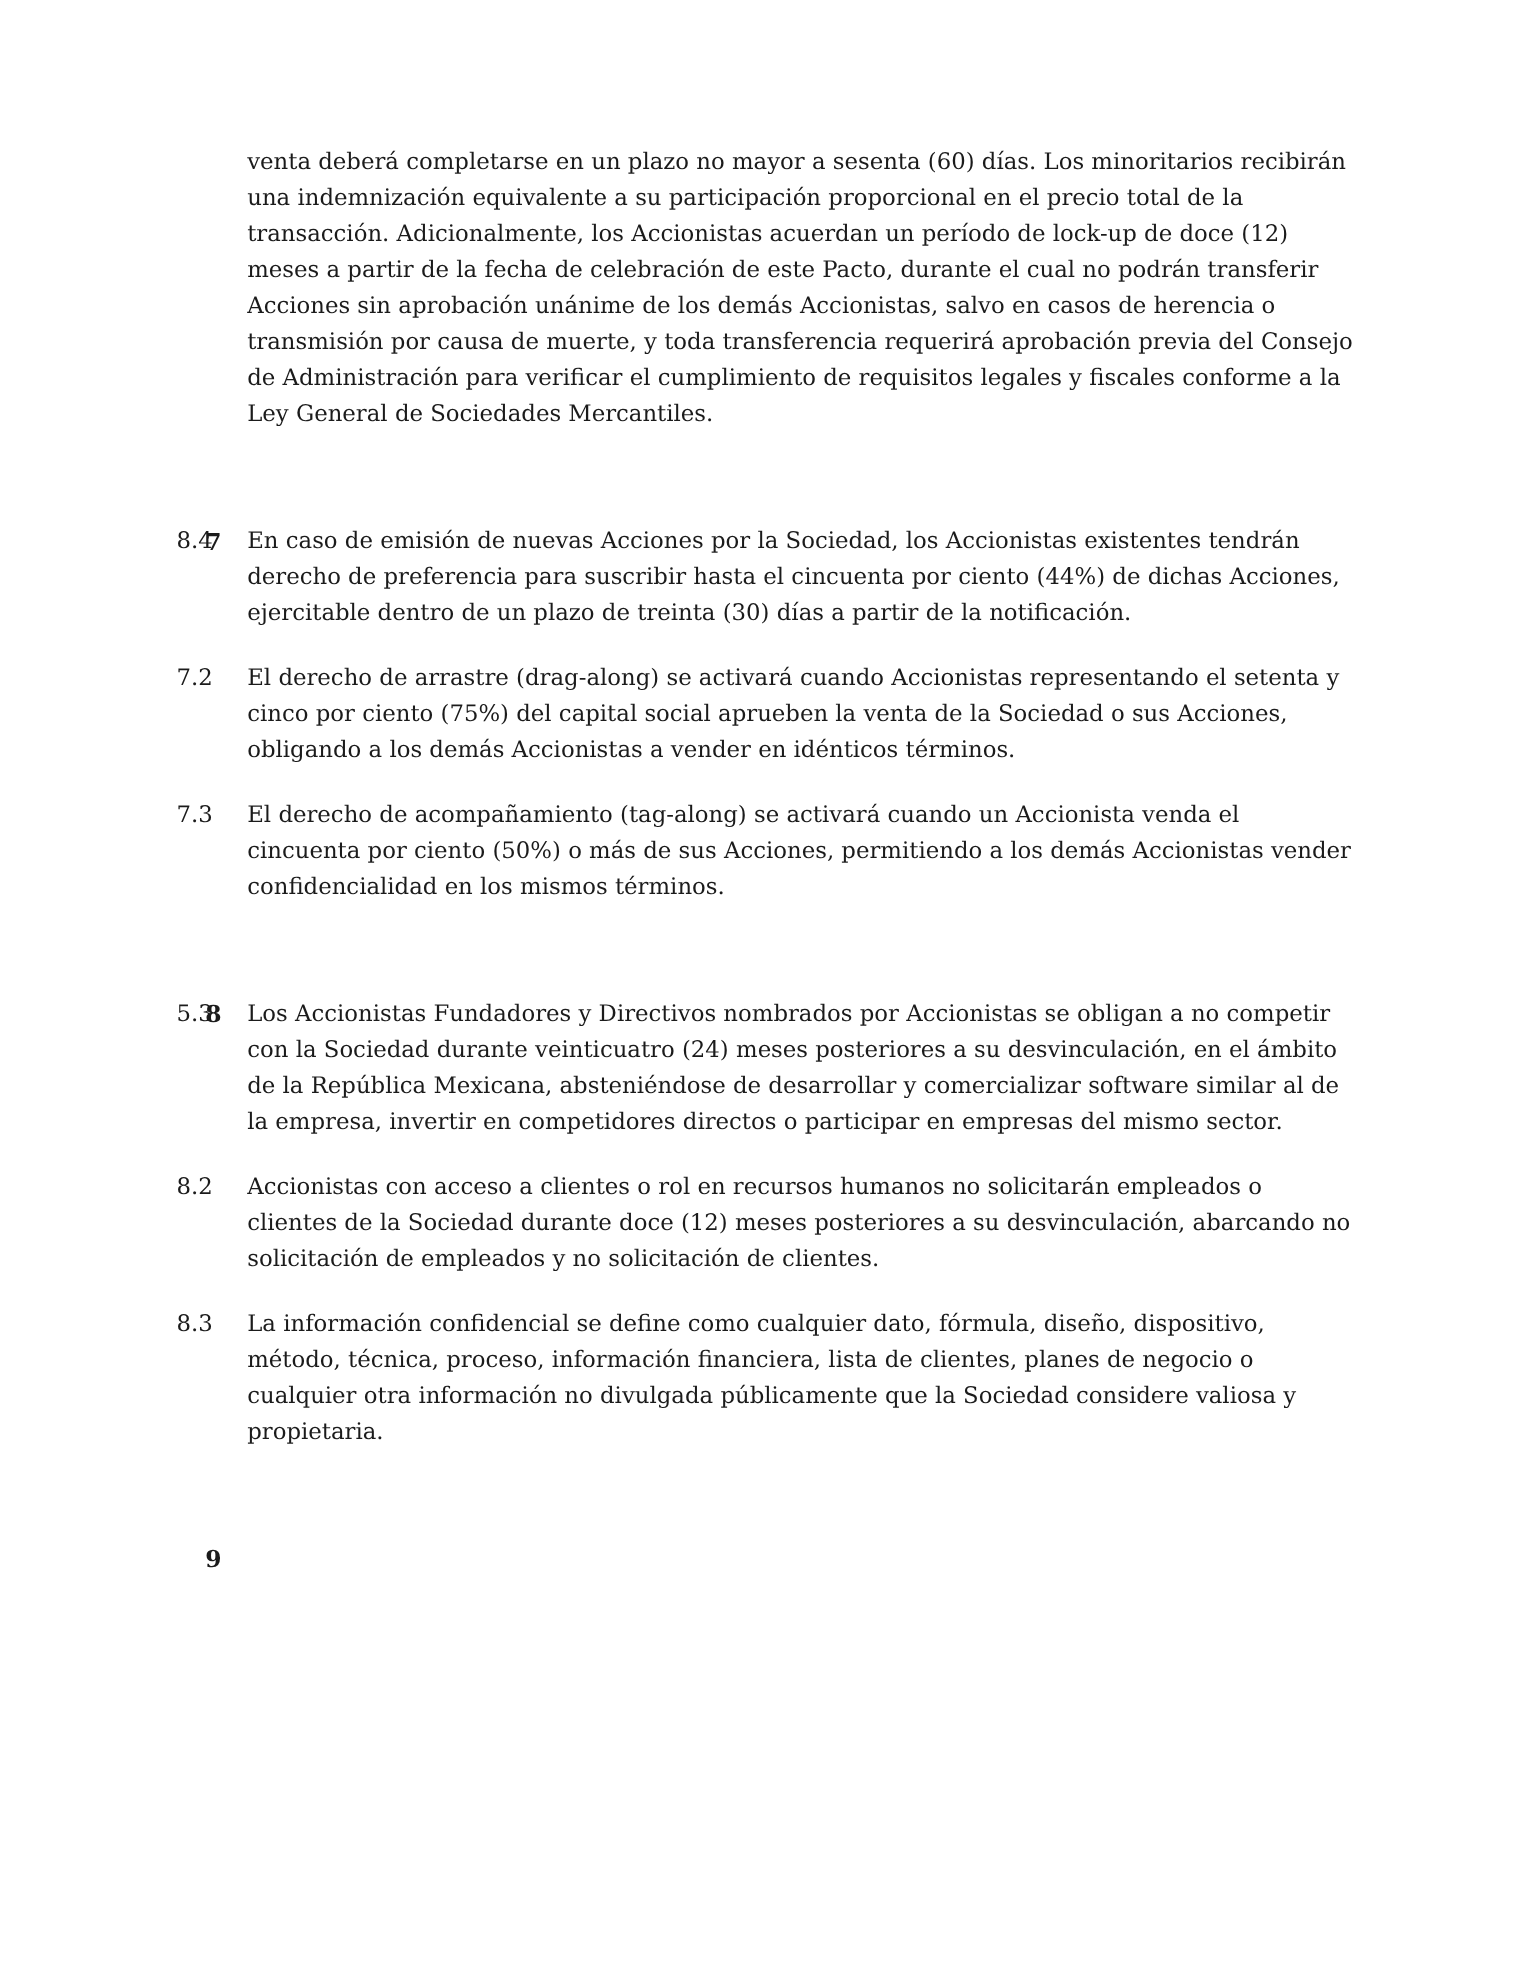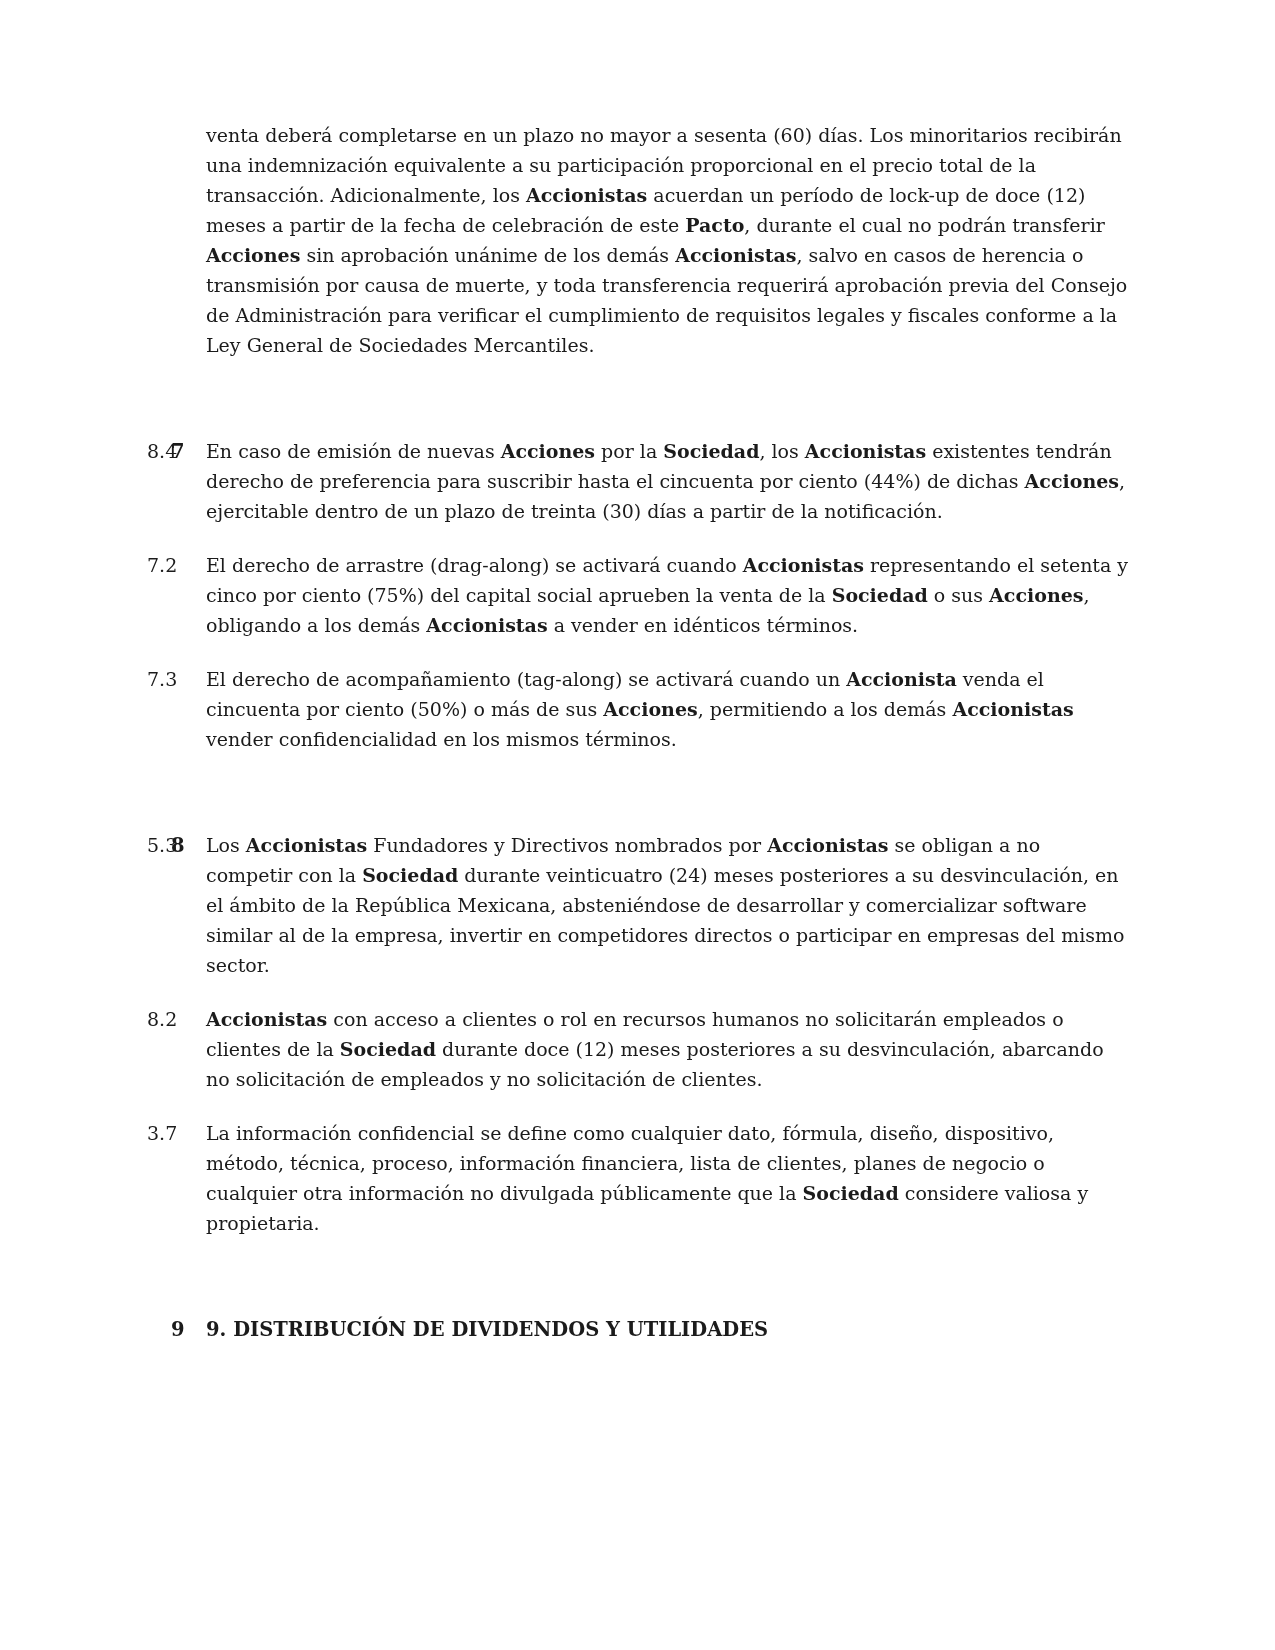--- a/index.html
+++ b/index.html
@@ -43,21 +43,21 @@
     margin: 76px 0 24px 0;
     font-weight: bold;
     font-size: 19.5px;
     line-height: 32px;
   }
   .sec-num {
     position: absolute;
     left: -35px;
     top: 0;
   }
-  b { font-weight: bold; }
+  b { font-weight: normal; }
 </style>
 </head>
 <body>
 
 <div class="page">
   <div class="content">
 
     <p class="para"><span>venta deberá completarse en un plazo no mayor a sesenta (60) días. Los minoritarios recibirán una indemnización equivalente a su participación proporcional en el precio total de la transacción. Adicionalmente, los </span><b>Accionistas</b><span> acuerdan un período de lock-up de doce (12) meses a partir de la fecha de celebración de este </span><b>Pacto</b><span>, durante el cual no podrán transferir </span><b>Acciones</b><span> sin aprobación unánime de los demás </span><b>Accionistas</b><span>, salvo en casos de herencia o transmisión por causa de muerte, y toda transferencia requerirá aprobación previa del Consejo de Administración para verificar el cumplimiento de requisitos legales y fiscales conforme a la Ley General de Sociedades Mercantiles.</span></p>
 
     <div class="section-heading">
@@ -87,24 +87,23 @@
       <span class="clause-num">5.3</span>
       <p class="clause-text"><span>Los </span><b>Accionistas</b><span> Fundadores y Directivos nombrados por </span><b>Accionistas</b><span> se obligan a no competir con la </span><b>Sociedad</b><span> durante veinticuatro (24) meses posteriores a su desvinculación, en el ámbito de la República Mexicana, absteniéndose de desarrollar y comercializar software similar al de la empresa, invertir en competidores directos o participar en empresas del mismo sector.</span></p>
     </div>
 
     <div class="clause">
       <span class="clause-num">8.2</span>
       <p class="clause-text"><b>Accionistas</b><span> con acceso a clientes o rol en recursos humanos no solicitarán empleados o clientes de la </span><b>Sociedad</b><span> durante doce (12) meses posteriores a su desvinculación, abarcando no solicitación de empleados y no solicitación de clientes.</span></p>
     </div>
 
     <div class="clause">
-      <span class="clause-num">3.7</span>
+      <span class="clause-num">8.3</span>
       <p class="clause-text"><span>La información confidencial se define como cualquier dato, fórmula, diseño, dispositivo, método, técnica, proceso, información financiera, lista de clientes, planes de negocio o cualquier otra información no divulgada públicamente que la </span><b>Sociedad</b><span> considere valiosa y propietaria.</span></p>
     </div>
 
 
     <div class="section-heading">
       <span class="sec-num">9</span>
-      <span class="sec-title">9. DISTRIBUCIÓN DE DIVIDENDOS Y UTILIDADES</span>
     </div>
 
   </div>
 </div>
 
 </body></html>

